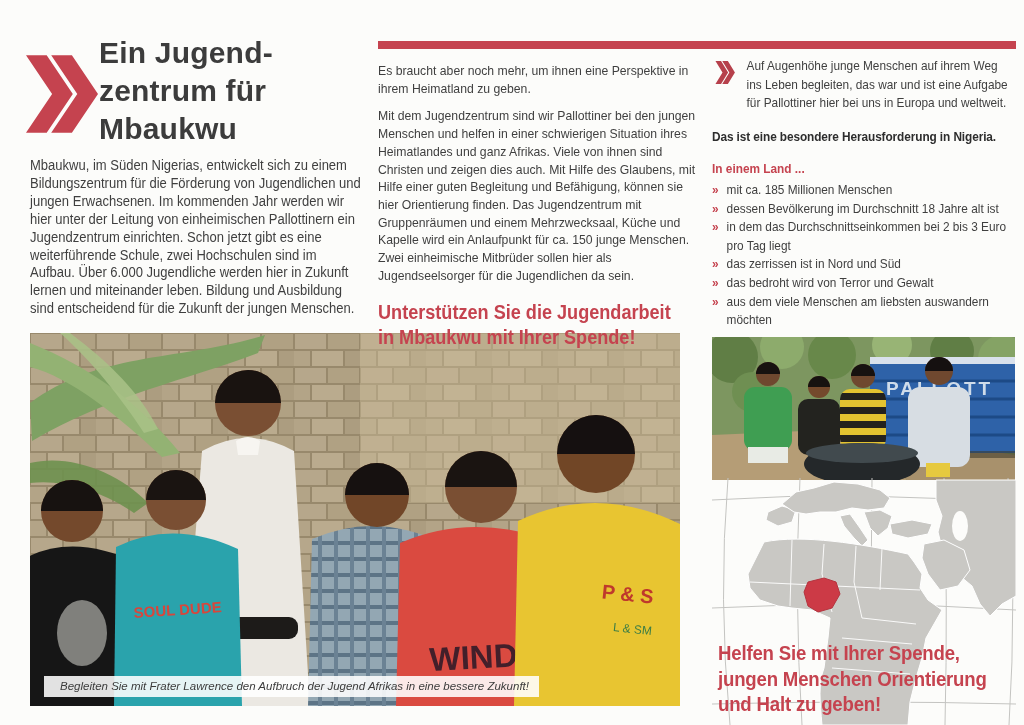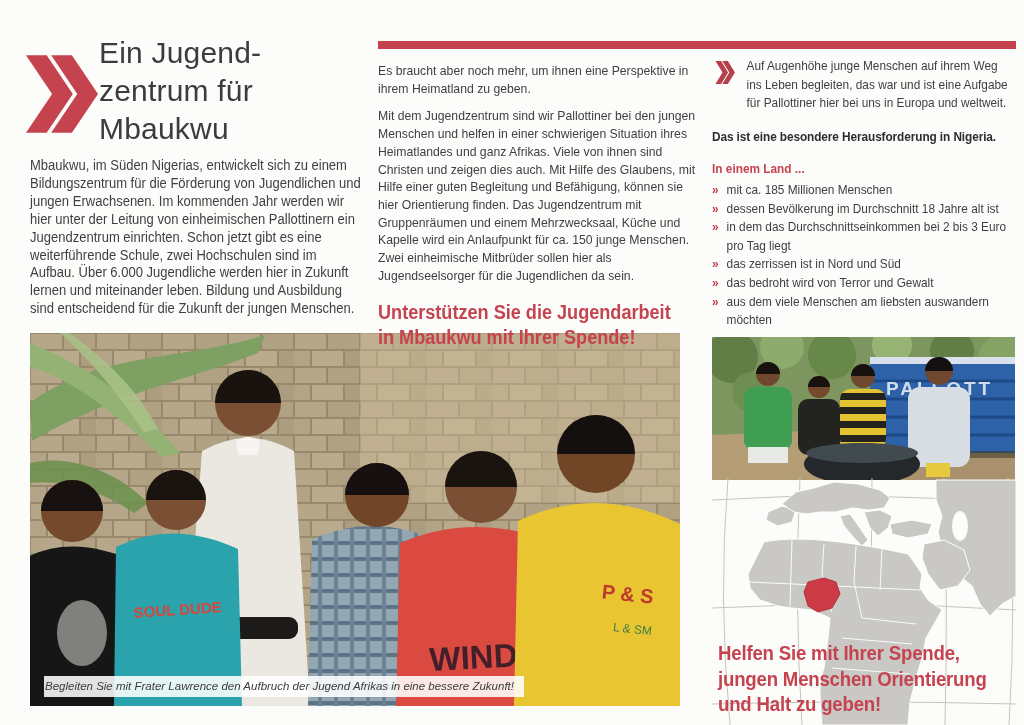--- a/index.html
+++ b/index.html
@@ -11,36 +11,36 @@
   }
   .squeeze{transform-origin:0 0;}
 
   
   .topbar{position:absolute;left:378px;top:41px;width:638px;height:8px;background:var(--accent,#c5434f);}
 
   
   .chev-big{position:absolute;left:26px;top:50px;width:72px;height:88px;color:var(--accent,#c5434f);}
   .title{
     position:absolute;left:99px;top:34px;width:260px;
-    font-size:30px;line-height:38px;font-weight:400;color:#3c3c3c;
+    font-size:30px;line-height:38px;font-weight:700;color:#3c3c3c;
     white-space:pre-line;letter-spacing:.2px;margin:0;
   }
   .intro{
     position:absolute;left:30px;top:157px;width:358px;
     transform:scaleX(.93);
     font-size:14px;line-height:17.9px;margin:0;
   }
 
   
   .photo-main{position:absolute;left:30px;top:333px;width:650px;height:373px;margin:0;overflow:hidden;}
   .photo-main svg{display:block;}
   .caption{
     position:absolute;left:14px;bottom:9px;
     background:rgba(255,255,255,.88);
-    padding:4px 10px 5px 1px;
+    padding:4px 10px 5px 16px;
     font-size:11.5px;font-style:italic;color:#3c3c3c;white-space:nowrap;text-align:center;
   }
 
   
   .col-mid{position:absolute;left:378px;top:62px;width:356px;transform:scaleX(.905);transform-origin:0 0;}
   .col-mid p{font-size:13.5px;line-height:17.7px;margin:0 0 10px 0;}
   .mid-cta{
     margin:16px 0 0 0;
     font-size:20px;line-height:25px;font-weight:700;color:var(--accent,#c5434f);
     white-space:pre-line;

